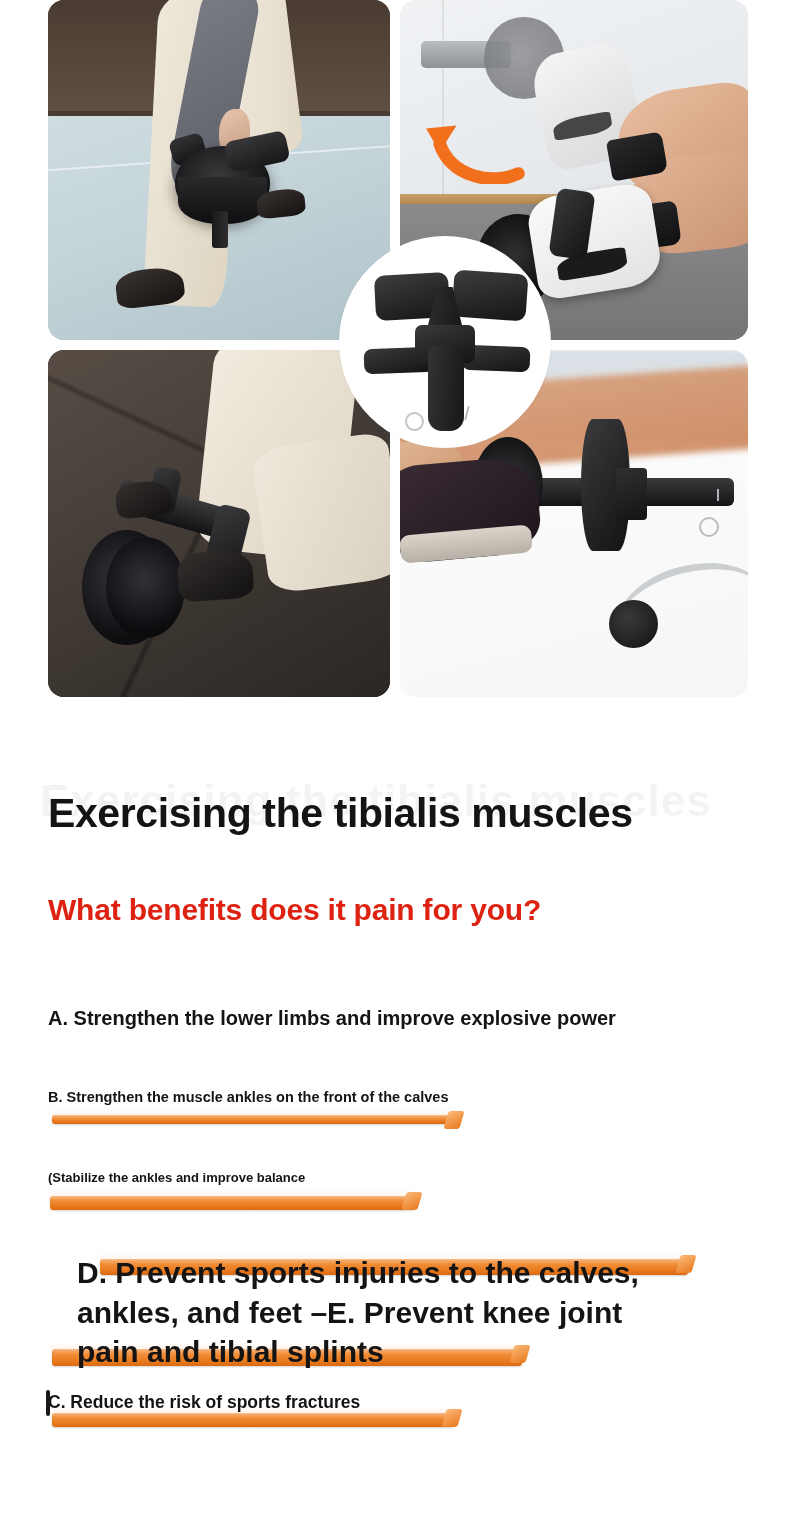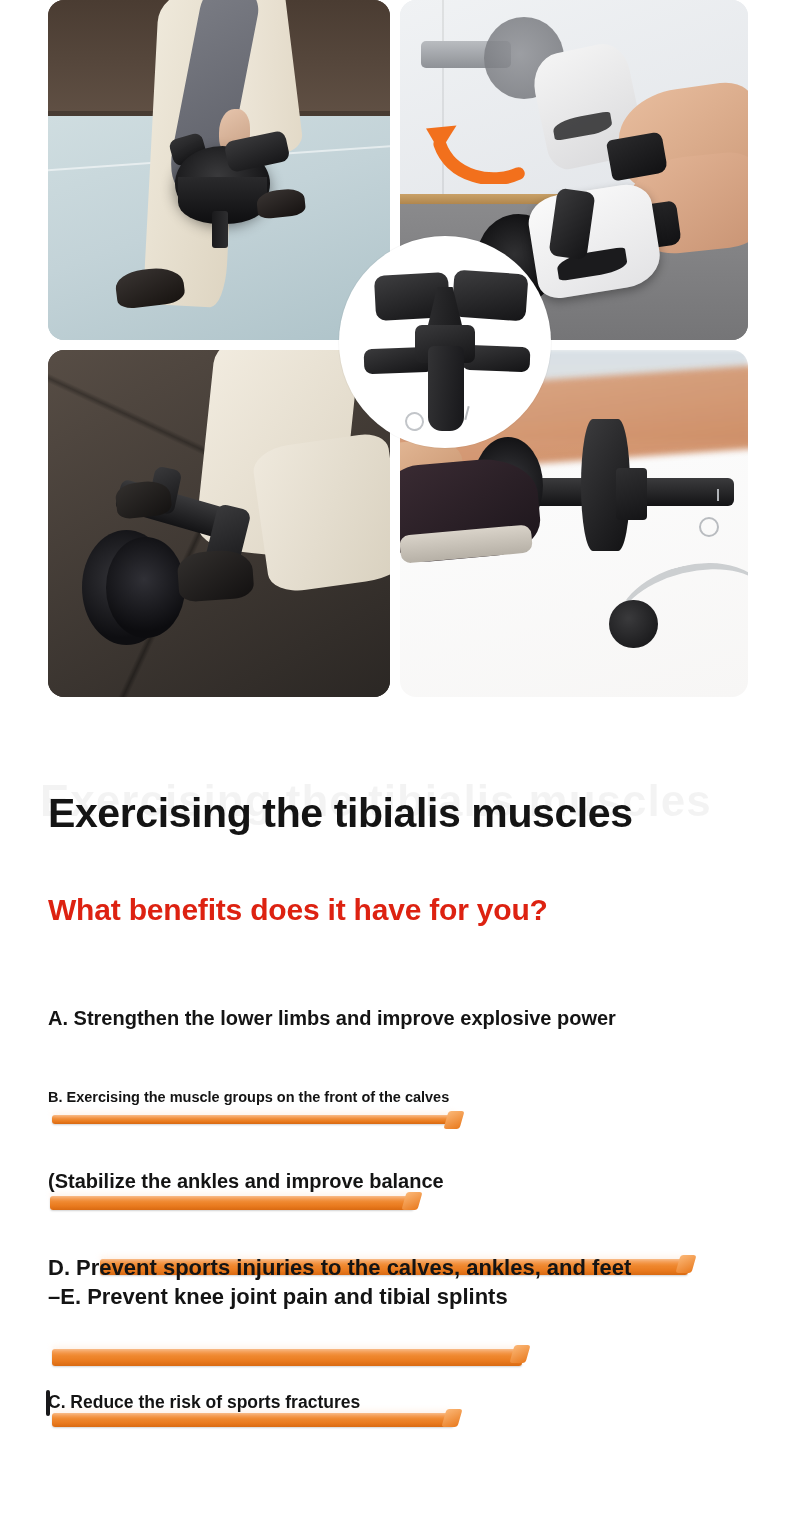--- a/index.html
+++ b/index.html
@@ -227,27 +227,27 @@
   .item-a{left:48px;top:310px;text-align:right;}
   .item-a .txt{font-size:20px;white-space:nowrap;}
 
   
   .item-b{left:48px;top:392px;}
   .item-b .txt{font-size:14.5px;white-space:nowrap;}
   .item-b .bar{left:4px;top:26px;width:404px;height:9px;}
 
   
   .item-s{left:48px;top:473px;}
-  .item-s .txt{font-size:20px;white-space:nowrap;}
+  .item-s .txt{font-size:13px;white-space:nowrap;}
   .item-s .lead{font-weight:700;}
   .item-s .bar{left:2px;top:26px;width:364px;height:14px;}
 
   
   .item-d{left:48px;top:556px;width:600px;}
-  .item-d .txt{font-size:22px;line-height:1.32;}
+  .item-d .txt{font-size:30px;line-height:1.32;margin-left:29px;}
   .item-d .bar-top{left:52px;top:6px;width:588px;height:16px;}
   .item-d .bar-bot{left:4px;top:96px;width:470px;height:17px;}
 
   
   .item-c{left:48px;top:695px;}
   .item-c .txt{font-size:17.5px;white-space:nowrap;}
   .item-c .bar{left:4px;top:21px;width:402px;height:14px;}
 
   .artifact{
     position:absolute;width:4px;height:26px;background:#18181a;
@@ -340,28 +340,28 @@
     <div class="ci-ring2"></div>
   </div>
 </div>
 
 <div class="content">
 
   <div class="watermark">Exercising the tibialis muscles</div>
 
   <div class="h-title">Exercising the tibialis muscles</div>
 
-  <div class="h-sub">What benefits does it have for you?</div>
+  <div class="h-sub">What benefits does it pain for you?</div>
 
   <div class="item item-a">
     <div class="txt">A. Strengthen the lower limbs and improve explosive power</div>
   </div>
 
   <div class="item item-b">
-    <div class="txt">B. Exercising the muscle groups on the front of the calves</div>
+    <div class="txt">B. Strengthen the muscle ankles on the front of the calves</div>
     <div class="bar"></div>
   </div>
 
   <div class="item item-s">
     <div class="txt">
       <span class="lead">(</span><span>Stabilize the ankles and improve balance</span>
     </div>
     <div class="bar"></div>
   </div>
 

